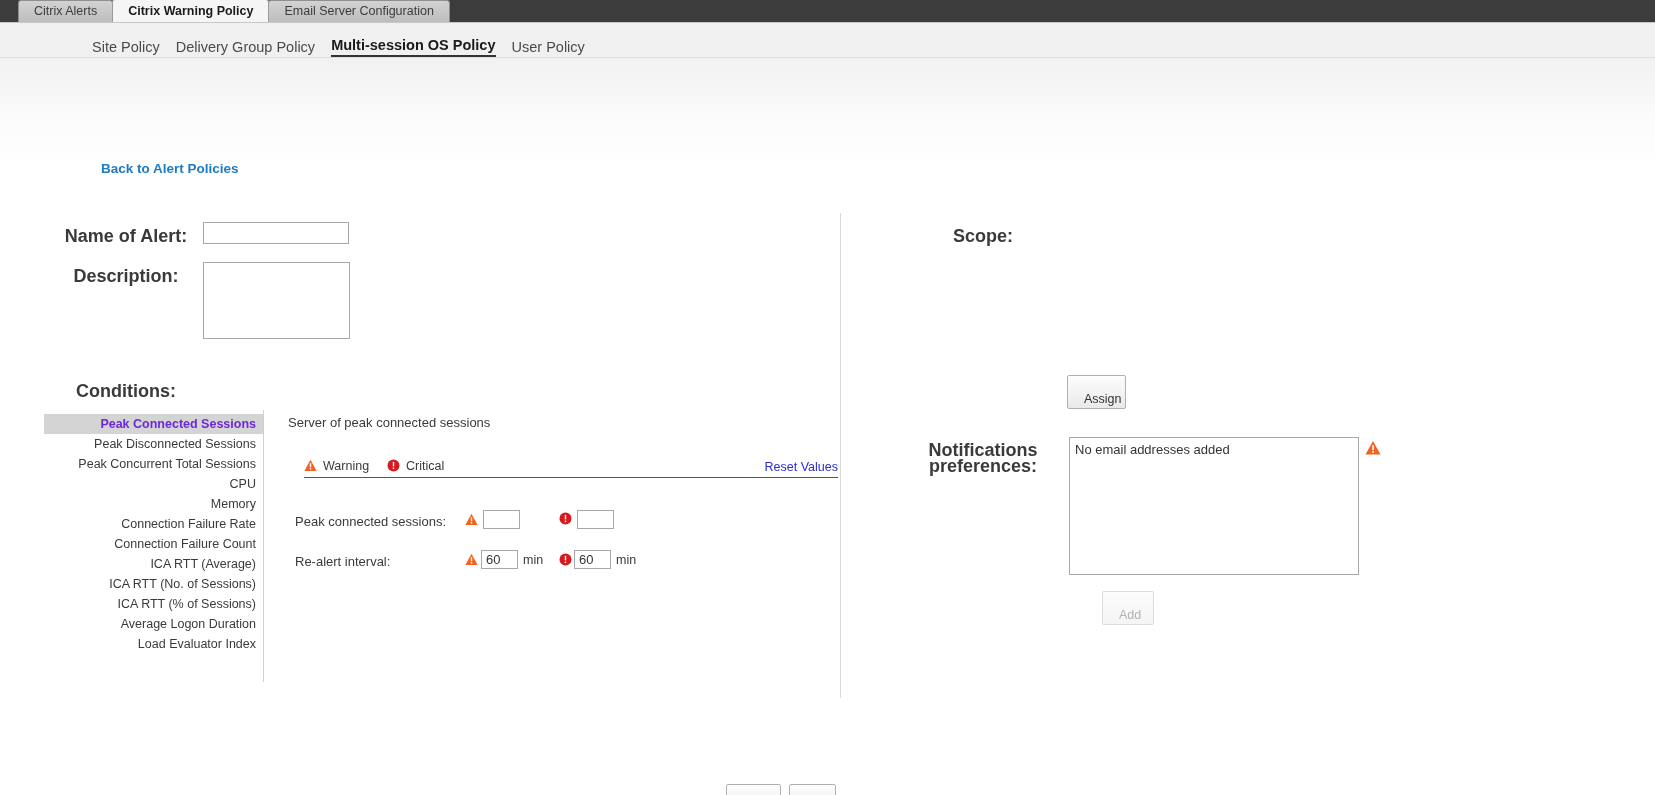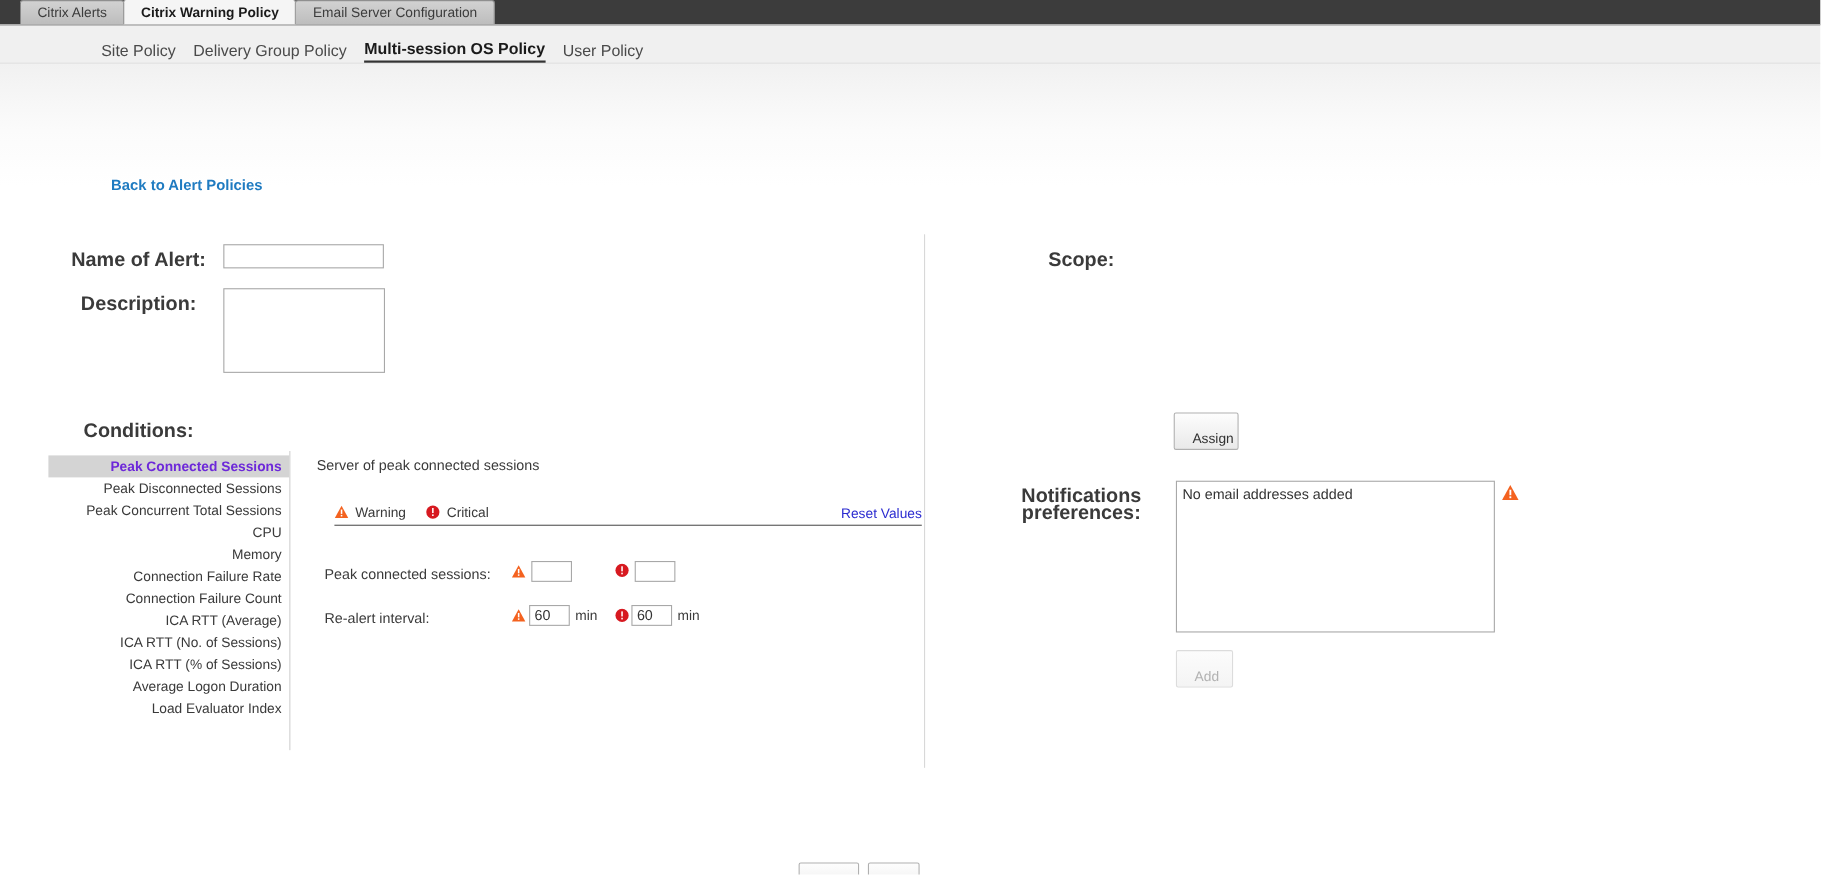--- a/index.html
+++ b/index.html
@@ -344,18 +344,18 @@
     <div>preferences:</div>
   </div>
   <textarea class="txtarea" style="left: 1069px; top: 379px; width: 290px; height: 138px;" readonly="">No email addresses added</textarea>
   <span class="ico" style="left:1365px; top:382px; width:16px; height:16px;">
     <svg width="16" height="16" viewBox="0 0 16 16">
       <polygon points="8,1 15.5,14.6 0.5,14.6" fill="#F4621F"></polygon>
       <rect x="7.2" y="5.2" width="1.7" height="5" fill="#ffffff"></rect>
       <rect x="7.2" y="11.2" width="1.7" height="1.7" fill="#ffffff"></rect>
     </svg>
   </span>
-  <button class="btn disabled" style="left:1069px; top:533px; width:52px; height:22px;">Add</button>
+  <button class="btn disabled" style="left:1102px; top:533px; width:52px; height:22px;">Add</button>
 
   <button class="btn" style="left:726px; top:726px; width:55px; height:23px;">Cancel</button>
   <button class="btn" style="left:789px; top:726px; width:47px; height:23px;">Save</button>
 
 </div>
 
 </body></html>

